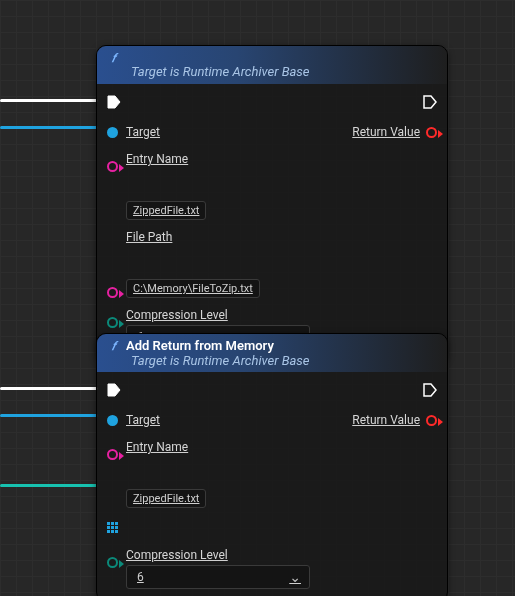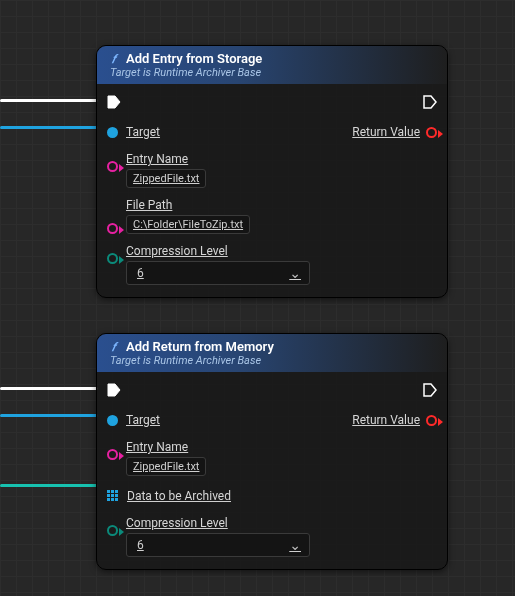--- a/index.html
+++ b/index.html
@@ -59,22 +59,22 @@
     align-items: center; justify-content: center;
     color: #7db7ff;
     font-style: italic;
     font-weight: bold;
     font-size: 12px;
   }
   .node .header .title {
     color: #fff; font-weight: 600; font-size: 13px;
   }
   .node .header .subtitle {
-    color: #a9c5e6; font-style: italic; font-size: 11px;
-    margin-left: 3px;
+    color: #a9c5e6; font-style: italic; font-size: 13px;
+    margin-left: 24px;
   }
 
   .node .body {
     padding: 8px 10px 12px 10px;
     display: flex;
     flex-direction: column;
     gap: 10px;
     text-decoration: underline;
   }
 
@@ -145,20 +145,21 @@
 
   .inputbox {
     background: #141414;
     border: 1px solid #3a3a3a;
     border-radius: 3px;
     padding: 2px 6px;
     color: #cfcfcf;
     font-size: 11px;
     min-width: 80px;
     display: inline-block;
+    margin-top: 32px;
   }
 
   .dropdown {
     background: #141414;
     border: 1px solid #3a3a3a;
     border-radius: 3px;
     height: 24px;
     width: 184px;
     display: flex;
     align-items: center;
@@ -179,21 +180,20 @@
 <div class="wire exec" style="left:0; top:99px;  width:98px;"></div>
 <div class="wire obj" style="left:0; top:126px; width:98px;"></div>
 <div class="wire exec" style="left:0; top:387px; width:98px;"></div>
 <div class="wire obj" style="left:0; top:414px; width:98px;"></div>
 <div class="wire arr" style="left:0; top:484px; width:98px;"></div>
 
 <div class="node" style="left:96px; top:45px;">
   <div class="header">
     <div class="title-row">
       <span class="f-icon">𝑓</span>
-      <span class="title">Add Entry from Storage</span>
     </div>
     <span class="subtitle">Target is Runtime Archiver Base</span>
   </div>
   <div class="body">
 
     <div class="row top">
       <div class="left">
         <span class="exec-pin">
           <svg viewBox="0 0 14 14">
               <path d="M1 1 L8 1 L13 7 L8 13 L1 13 Z" fill="#fff" stroke="#fff" stroke-width="1"></path>
@@ -228,21 +228,21 @@
           <span class="inputbox">ZippedFile.txt</span>
         </div>
       </div>
     </div>
 
     <div class="row">
       <div class="left" style="align-items:flex-end;">
         <span class="pin magenta hollow-arrow" style="margin-top:9px;"></span>
         <div class="stack">
           <span class="label">File Path</span>
-          <span class="inputbox">C:\Folder\FileToZip.txt</span>
+          <span class="inputbox">C:\Memory\FileToZip.txt</span>
         </div>
       </div>
     </div>
 
     <div class="row">
       <div class="left" style="align-items:flex-start;">
         <span class="pin darkteal hollow-arrow" style="margin-top:9px;"></span>
         <div class="stack">
           <span class="label">Compression Level</span>
           <div class="dropdown">
@@ -310,21 +310,20 @@
           <span></span>
             <span></span>
             <span></span>
           <span></span>
             <span></span>
             <span></span>
           <span></span>
             <span></span>
             <span></span>
         </span>
-        <span class="label">Data to be Archived</span>
       </div>
     </div>
 
     <div class="row">
       <div class="left" style="align-items:flex-start;">
         <span class="pin darkteal hollow-arrow" style="margin-top:9px;"></span>
         <div class="stack">
           <span class="label">Compression Level</span>
           <div class="dropdown">
             <span>6</span>

